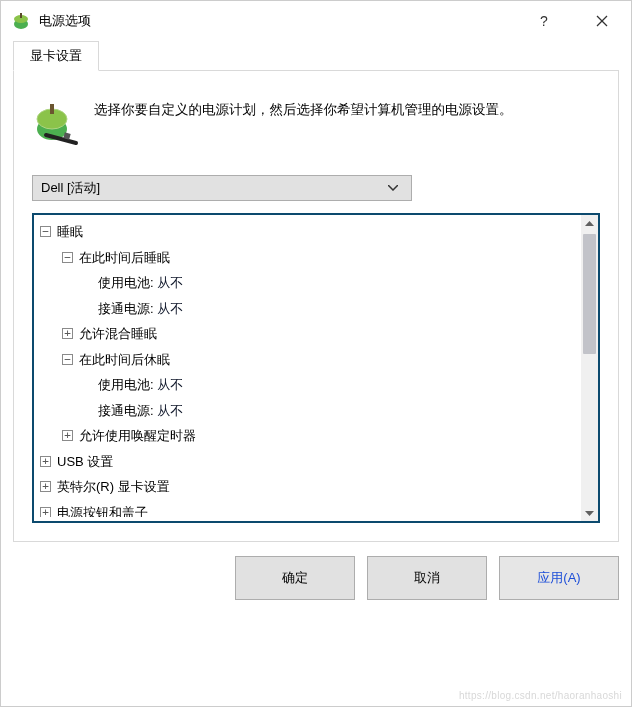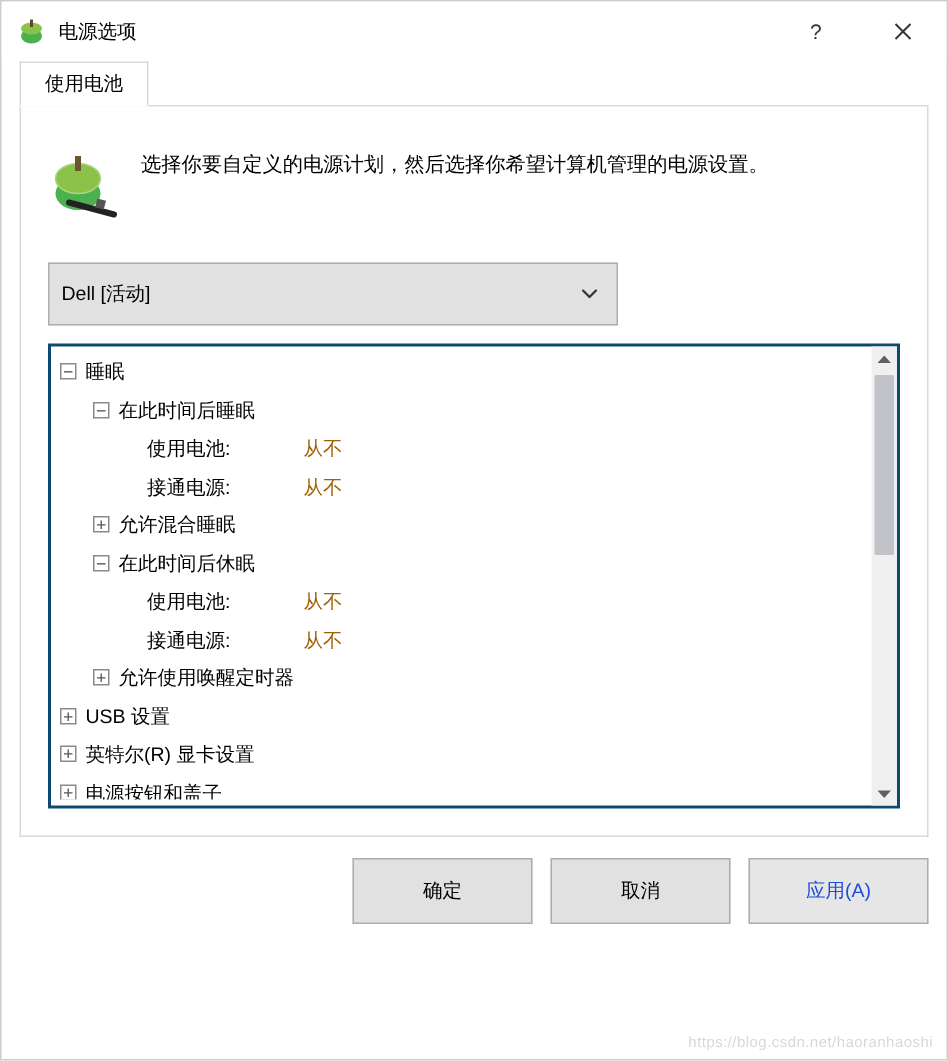--- a/index.html
+++ b/index.html
@@ -71,21 +71,21 @@
     width: 48px; height:48px; flex:none;
     position:relative;
   }
   .desc {
     font-size:13.5px;
     line-height:1.6;
     color:#000;
   }
   .combo {
     width: 380px;
-    height: 42px;
+    height: 26px;
     border:1px solid #adadad;
     display:flex;
     align-items:center;
     padding: 0 8px;
     background:#e1e1e1;
     margin-bottom: 12px;
   }
   .combo .combo-text { flex:1; font-size:13px; }
   .combo .combo-arrow { width:20px; display:flex; justify-content:center; }
   .tree-box {
@@ -120,21 +120,21 @@
     color:#595959;
     font-family: monospace;
     font-size:11px;
     line-height:9px;
     text-align:center;
     vertical-align:1px;
     margin-right:6px;
     background:#fff;
   }
   .ind { display:inline-block; } 
-  .val-link { color:#a16207;margin-left:45px; }
+  .val-link { color:#0f172a; }
   .button-row {
     display:flex;
     justify-content:flex-end;
     margin-top: 16px;
   }
   .btn {
     border:1px solid #adadad;
     background:#e1e1e1;
     padding: 6px 18px;
     font-size:13px;
@@ -176,21 +176,21 @@
   </div>
   <div class="win-btn">
     <svg width="12" height="12" viewBox="0 0 12 12">
         <line x1="1" y1="1" x2="11" y2="11" stroke="#333" stroke-width="1.3"></line>
         <line x1="11" y1="1" x2="1" y2="11" stroke="#333" stroke-width="1.3"></line>
       </svg>
   </div>
 </div>
 
 <div class="tab-strip">
-  <div class="tab">使用电池</div>
+  <div class="tab">显卡设置</div>
   <div class="tab-line"></div>
 </div>
 
 <div class="content-frame">
   <div class="desc-row">
     <div class="big-icon">
       <svg width="48" height="48" viewBox="0 0 48 48">
         <ellipse cx="20" cy="30" rx="15" ry="11" fill="#4caf50"></ellipse>
         <ellipse cx="20" cy="20" rx="15" ry="10" fill="#8bc34a"></ellipse>
         <ellipse cx="20" cy="20" rx="15" ry="10" fill="none" stroke="#aed581" stroke-width="1"></ellipse>

